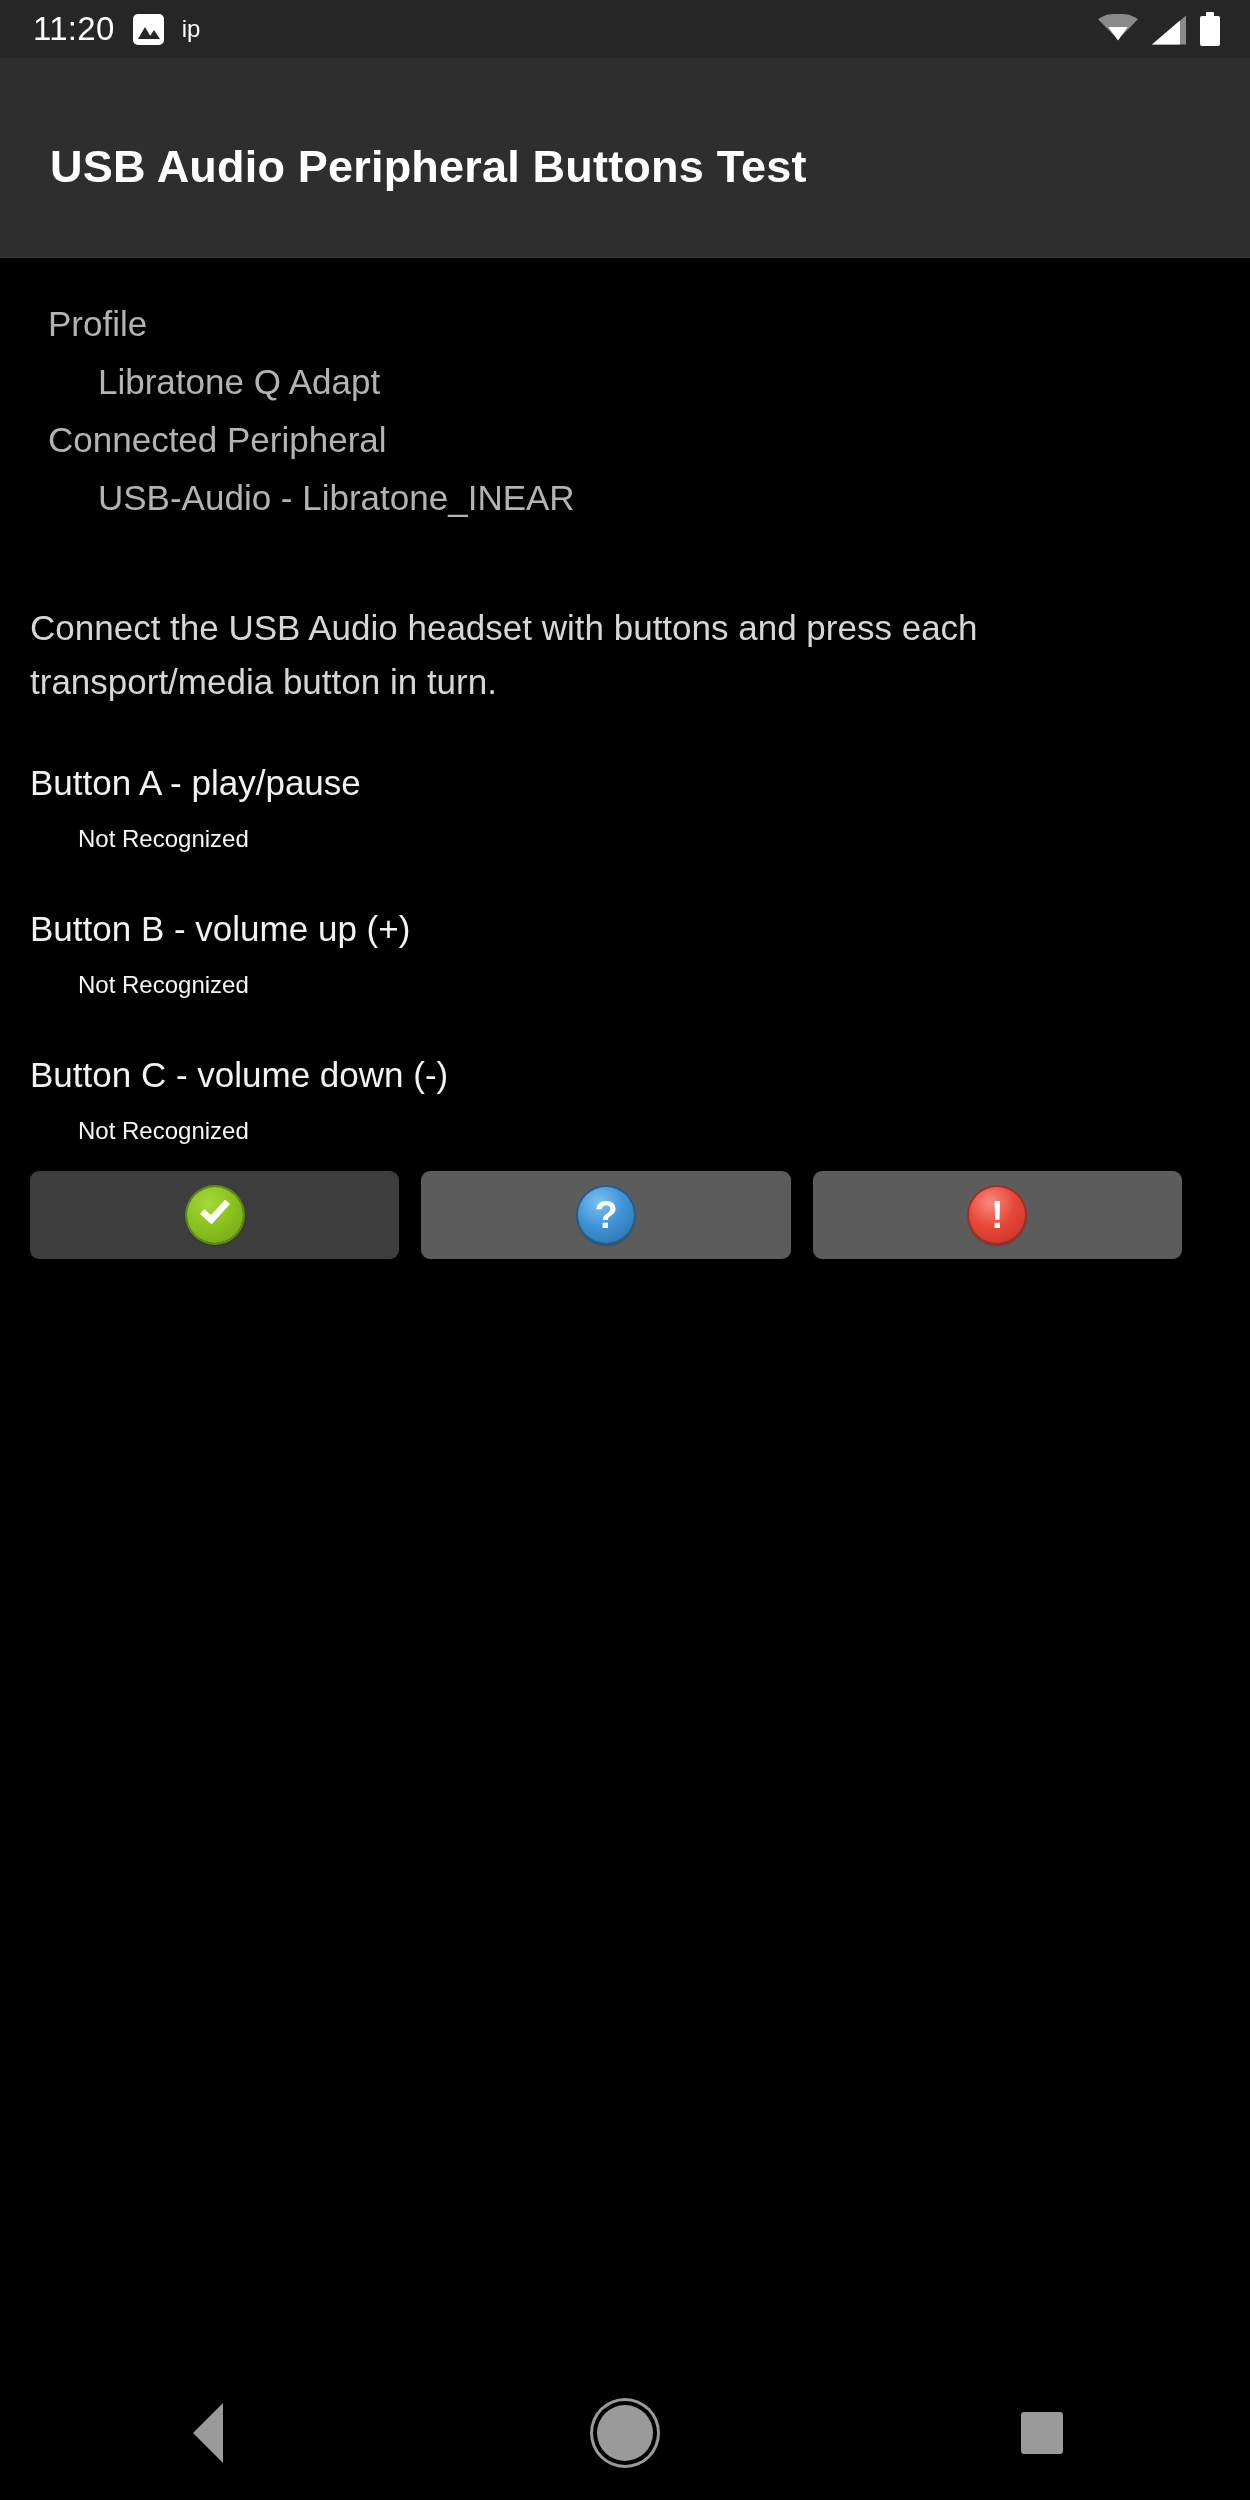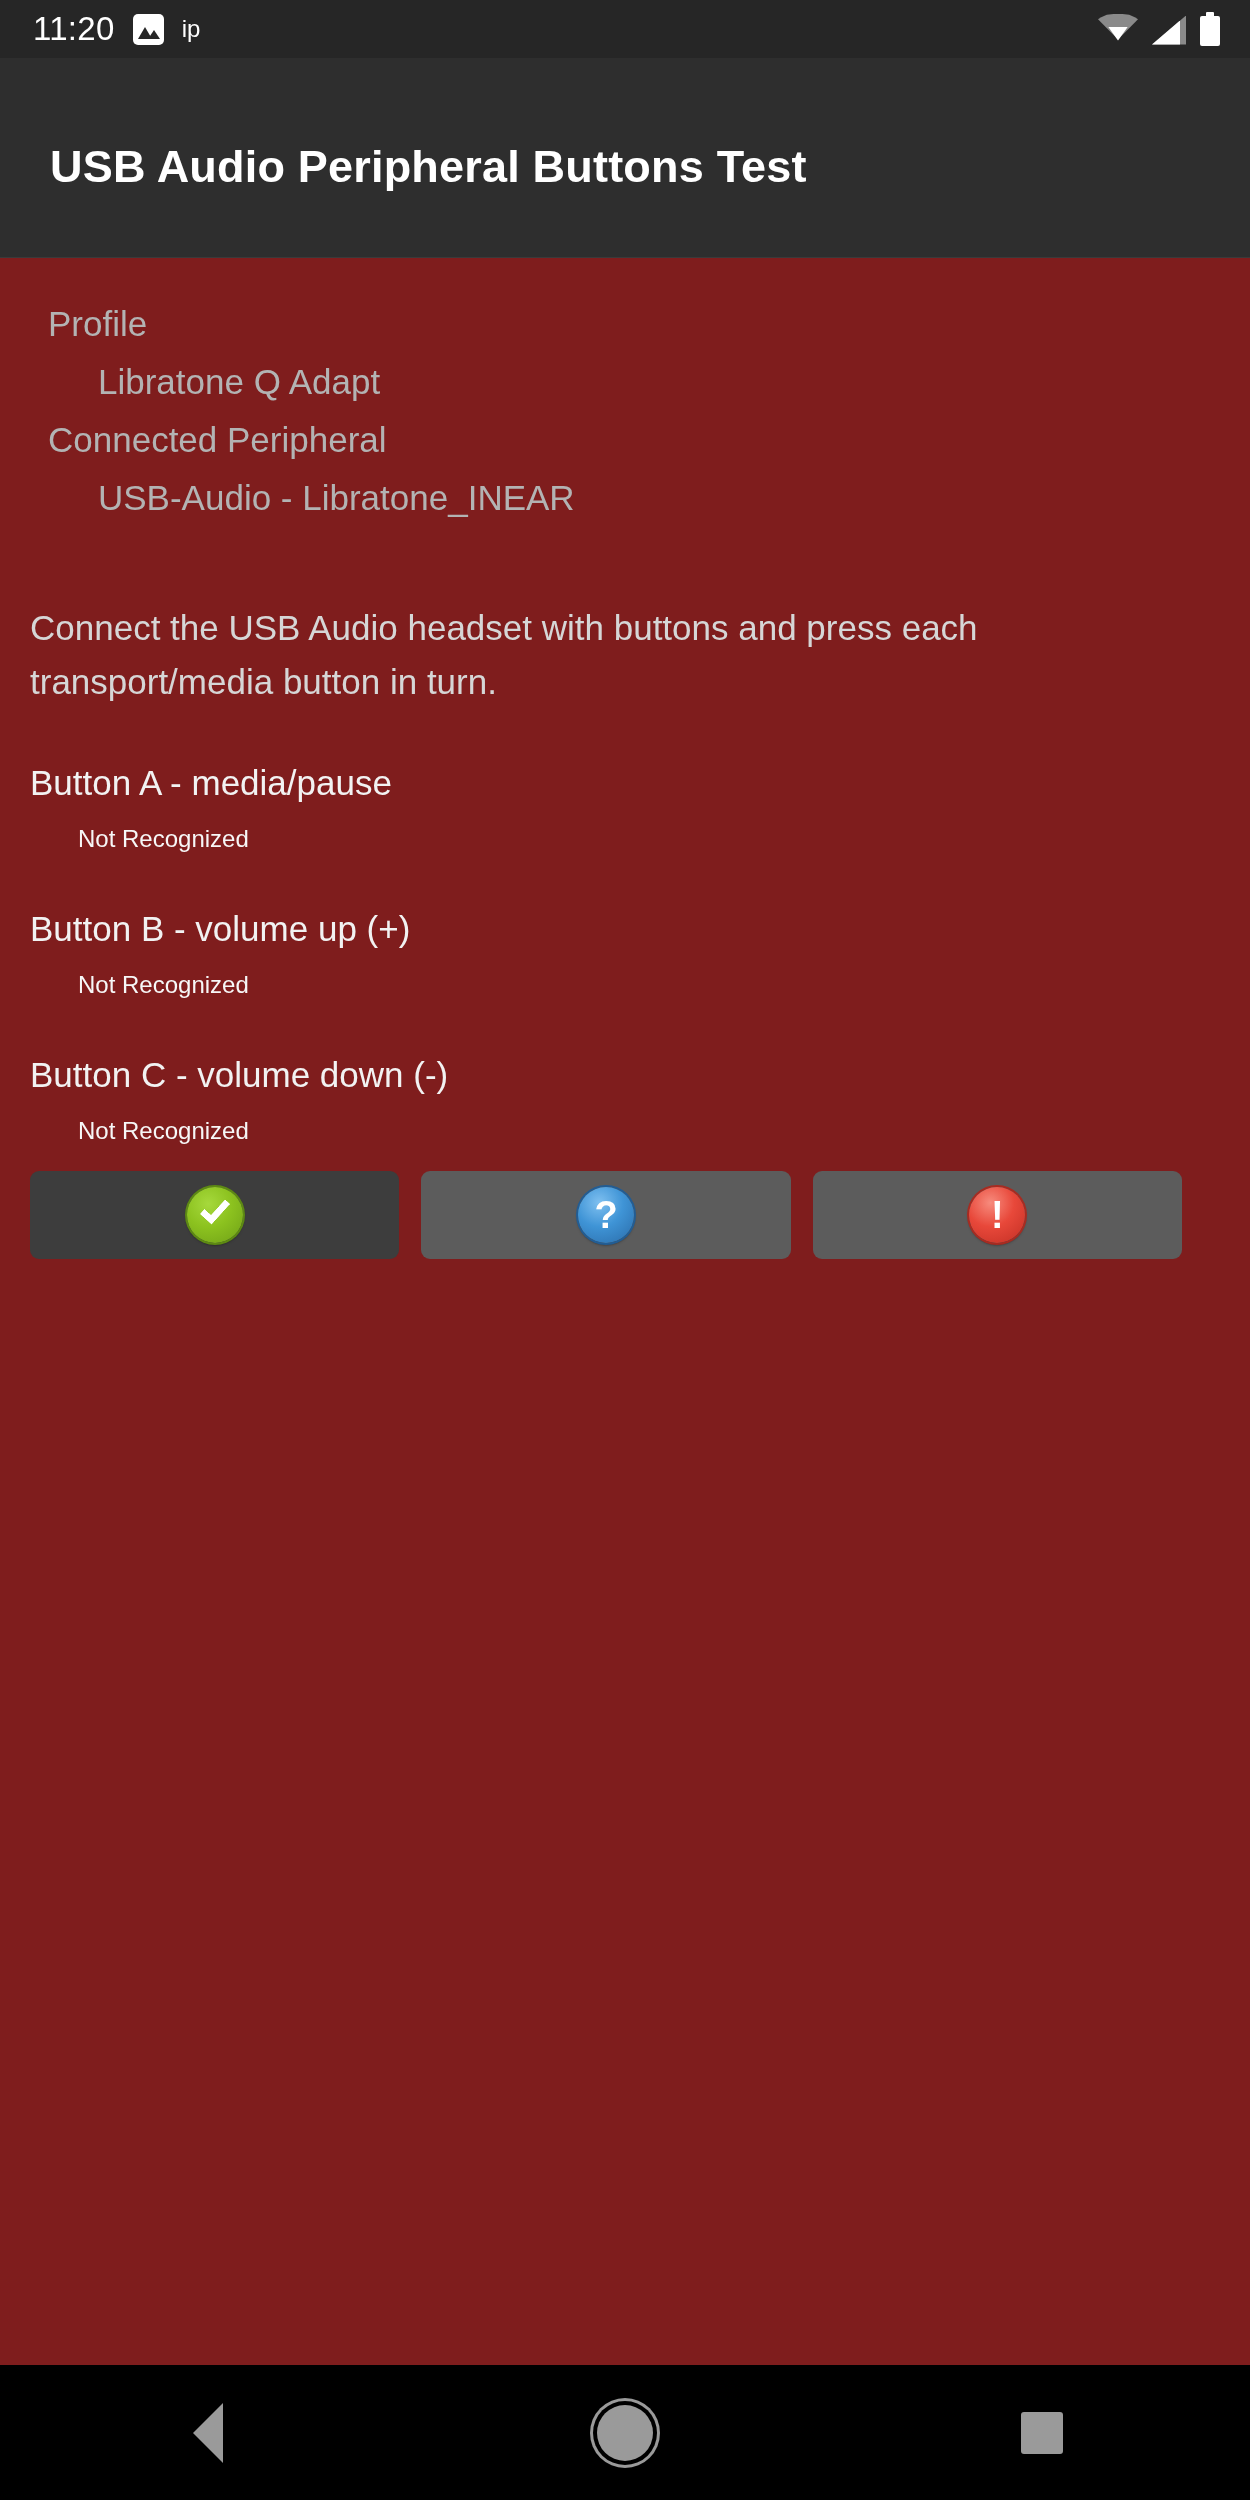--- a/index.html
+++ b/index.html
@@ -2,21 +2,21 @@
 <html><head>
 <meta charset="utf-8">
 <style>
   * { margin:0; padding:0; box-sizing:border-box; }
   html, body {
     width:1250px; height:2500px;
     background:#303030;
     font-family:"Liberation Sans", sans-serif;
     overflow:hidden;
   }
-  #screen { position:relative; width:1250px; height:2500px; background:#7f1d1d; }
+  #screen { position:relative; width:1250px; height:2500px; background:#000000; }
 
   
   .statusbar {
     position:absolute; top:0; left:0; width:1250px; height:58px;
     background:#262626;
     display:flex; align-items:center;
   }
   .sb-left { display:flex; align-items:center; gap:18px; padding-left:33px; }
   .sb-clock { color:#ffffff; font-size:33px; letter-spacing:0.3px; }
   .sb-photo-icon { width:31px; height:31px; position:relative; }
@@ -201,21 +201,21 @@
     <div class="line txt-dim">Connected Peripheral</div>
     <div class="line txt-dim indent">USB-Audio - Libratone_INEAR</div>
 
     <div class="spacer-42"></div>
 
     <div class="para">Connect the USB Audio headset with buttons and press each transport/media button in turn.</div>
 
     <div class="spacer-42"></div>
 
     <div class="btn-block">
-      <div class="hdr">Button A - media/pause</div>
+      <div class="hdr">Button A - play/pause</div>
       <div class="val">Not Recognized</div>
     </div>
 
     <div class="spacer-30"></div>
 
     <div class="btn-block">
       <div class="hdr">Button B - volume up (+)</div>
       <div class="val">Not Recognized</div>
     </div>
 

